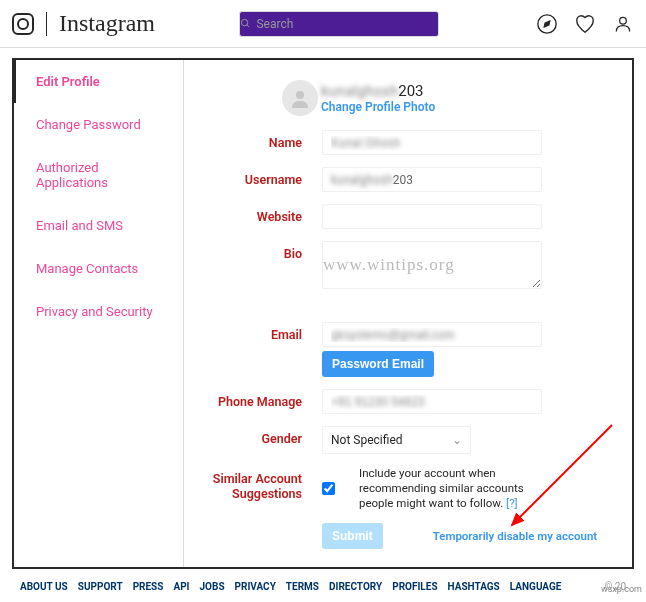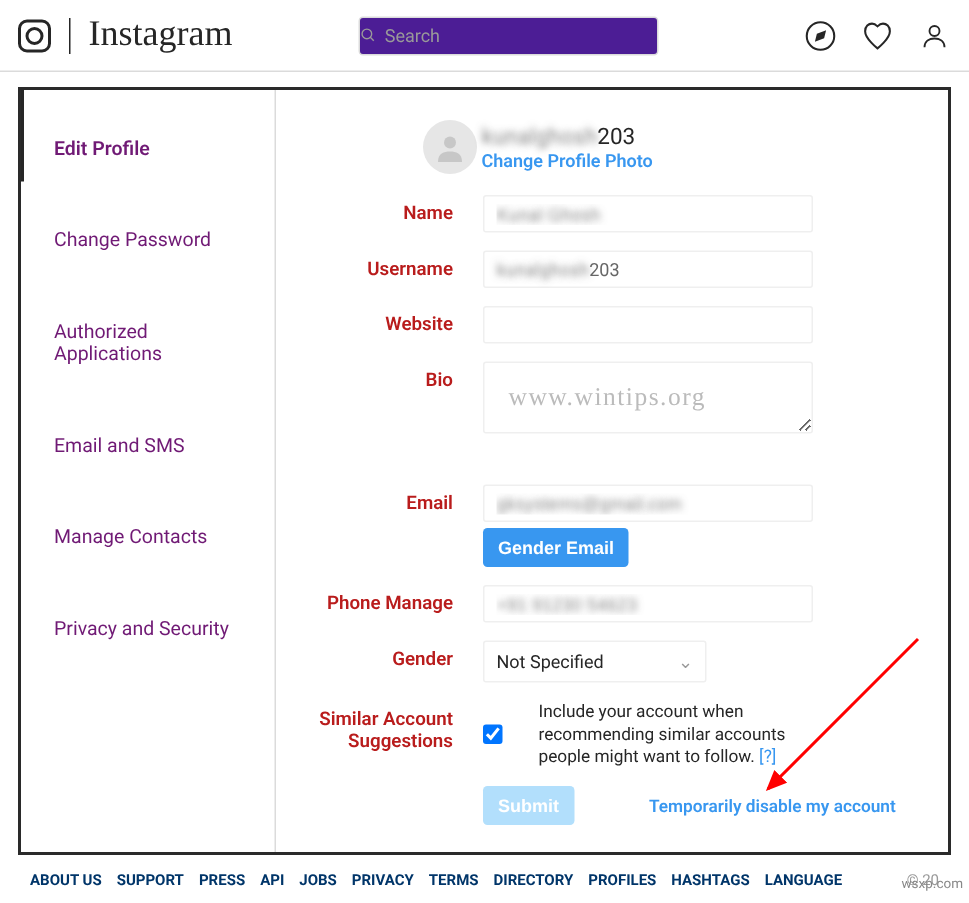--- a/index.html
+++ b/index.html
@@ -8,42 +8,42 @@
   .logo-cam { width: 22px; height: 22px; border: 2px solid #262626; border-radius: 6px; position: relative; }
   .logo-cam::after { content: ""; position: absolute; width: 8px; height: 8px; border: 2px solid #262626; border-radius: 50%; top: 3px; left: 3px; }
   .divider { width: 1px; height: 24px; background: #262626; margin: 0 12px; }
   .wordmark { font-family: "Brush Script MT", cursive; font-size: 24px; font-weight: 500; }
   .searchwrap { flex: 1; display: flex; justify-content: center; }
   .searchbox { width: 200px; height: 26px; background: #4c1d95; border: 1px solid #dbdbdb; border-radius: 3px; display: flex; align-items: center; justify-content: flex-start; color: #999; font-size: 12px; gap: 5px; }
   .topicons { display: flex; gap: 16px; align-items: center; margin-left: 12px; }
   .icon { width: 22px; height: 22px; display: flex; align-items: center; justify-content: center; }
   .main { border: 2px solid #2a2a2a; margin: 10px 12px 8px 12px; display: flex; min-height: 490px; background: #fff; }
   .sidebar { width: 170px; border-right: 1px solid #dbdbdb; }
-  .sidebar-item { padding: 32px 10px 14px 20px; font-size: 13px; color: #701a75; cursor: pointer; border-left: 2px solid transparent; }
+  .sidebar-item { padding: 14px 10px 14px 20px; font-size: 13px; color: #ec4899; cursor: pointer; border-left: 2px solid transparent; }
   .sidebar-item.active { font-weight: 600; border-left: 2px solid #262626; }
   .content { flex: 1; padding: 20px 18px 18px 18px; position: relative; }
   .profile-head { display: flex; align-items: center; gap: 3px; margin-left: 80px; margin-bottom: 14px; }
   .avatar { width: 36px; height: 36px; border-radius: 50%; background: #e6e6e6; display: flex; align-items: center; justify-content: center; }
   .avatar svg { fill: #c7c7c7; }
   .username-top { font-size: 15px; color: #262626; filter: blur(0); }
   .change-photo { color: #3897f0; font-size: 12px; font-weight: 600; cursor: pointer; }
   .formrow { display: flex; align-items: flex-start; margin-bottom: 12px; }
   .label { width: 120px; text-align: right; padding-right: 20px; padding-top: 5px; font-size: 12.5px; font-weight: 600; color: #b91c1c; }
   .field { width: 220px; }
   .input { width: 100%; height: 25px; border: 1px solid #efefef; background: #fff; padding: 0 8px; font-size: 12px; color: #666; border-radius: 2px; }
   .textarea { width: 100%; height: 48px; border: 1px solid #efefef; background: #fff; padding: 4px 8px; resize: vertical; border-radius: 2px; }
   .select { width: 149px; height: 28px; border: 1px solid #efefef; padding: 0 8px; font-size: 12px; color: #262626; border-radius: 2px; display: flex; align-items: center; justify-content: space-between; }
   .btn-confirm { background: #3897f0; color: #fff; border: none; padding: 6px 10px; font-size: 12px; font-weight: 600; border-radius: 3px; cursor: pointer; margin-top: 4px; }
   .btn-submit { background: #b2dffc; color: #fff; border: none; padding: 6px 10px; font-size: 12px; font-weight: 600; border-radius: 3px; cursor: pointer; }
   .similar-box { display: flex; gap: 24px; font-size: 11.5px; color: #262626; line-height: 1.3; }
   .similar-box .help { color: #3897f0; }
   .bottom-row { display: flex; align-items: center; gap: 50px; margin-top: 10px; margin-left: 120px; }
   .disable-link { color: #3897f0; font-size: 11.5px; font-weight: 600; cursor: pointer; }
   .blur { color: transparent; text-shadow: 0 0 5px rgba(80,80,80,0.7); user-select: none; }
-  .watermark { position: absolute; top: 195px; left: 155px; font-size: 17px; color: #bbb; font-family: Georgia, serif; letter-spacing: 1px; pointer-events: none; }
+  .watermark { position: absolute; top: 195px; left: 139px; font-size: 17px; color: #bbb; font-family: Georgia, serif; letter-spacing: 1px; pointer-events: none; }
   .arrow-svg { position: absolute; right: 10px; bottom: 20px; pointer-events: none; }
   .footer { display: flex; flex-wrap: wrap; gap: 10px; padding: 4px 20px; font-size: 10px; font-weight: 700; color: #003569; }
   .footer span { cursor: pointer; }
   .copy { color: #999; font-weight: 400; margin-left: auto; }
   .corner { position: absolute; bottom: 2px; right: 4px; font-size: 9px; color: #888; }
 </style>
 </head>
 <body>
 
 <div class="topbar">
@@ -122,21 +122,21 @@
       <div class="label">Bio</div>
       <div class="field"><textarea class="textarea" style=""></textarea></div>
     </div>
 
     <div class="watermark">www.wintips.org</div>
 
     <div class="formrow" style="margin-top:30px">
       <div class="label">Email</div>
       <div class="field">
         <input class="input blur" value="gksystems@gmail.com" style="">
-        <button class="btn-confirm">Gender Email</button>
+        <button class="btn-confirm">Password Email</button>
       </div>
     </div>
     <div class="formrow">
       <div class="label">Phone Manage</div>
       <div class="field"><input class="input blur" value="+91 91230 54623" style=""></div>
     </div>
     <div class="formrow">
       <div class="label">Gender</div>
       <div class="field">
         <div class="select">

